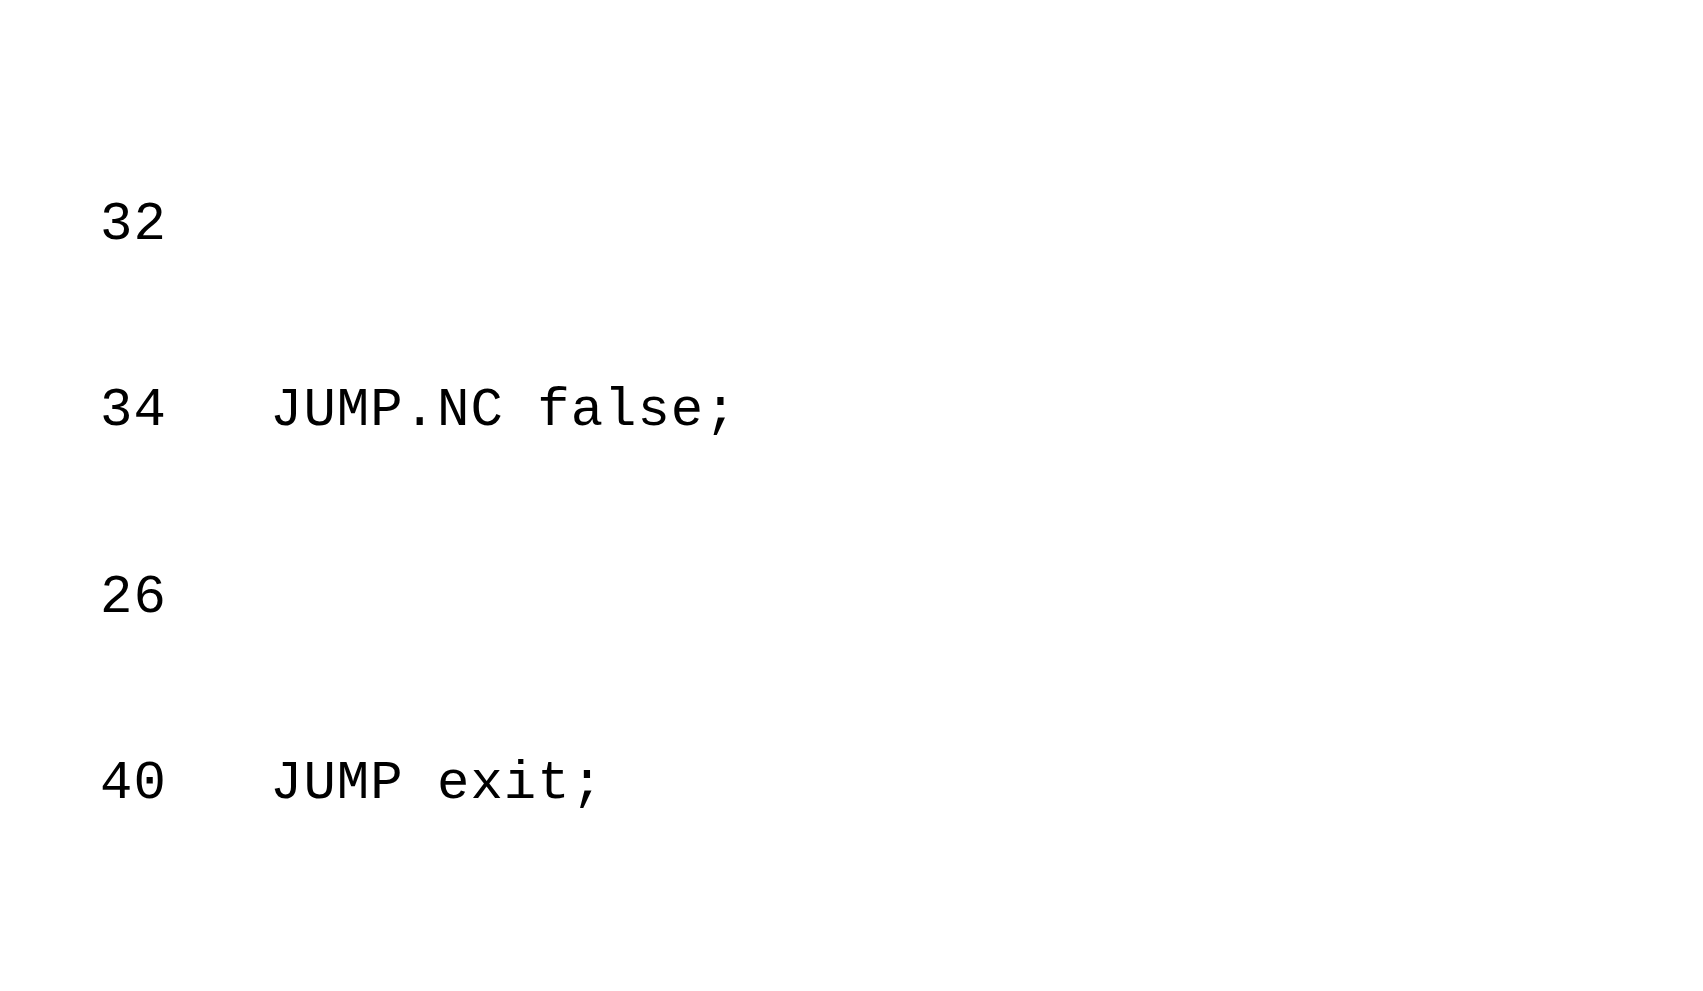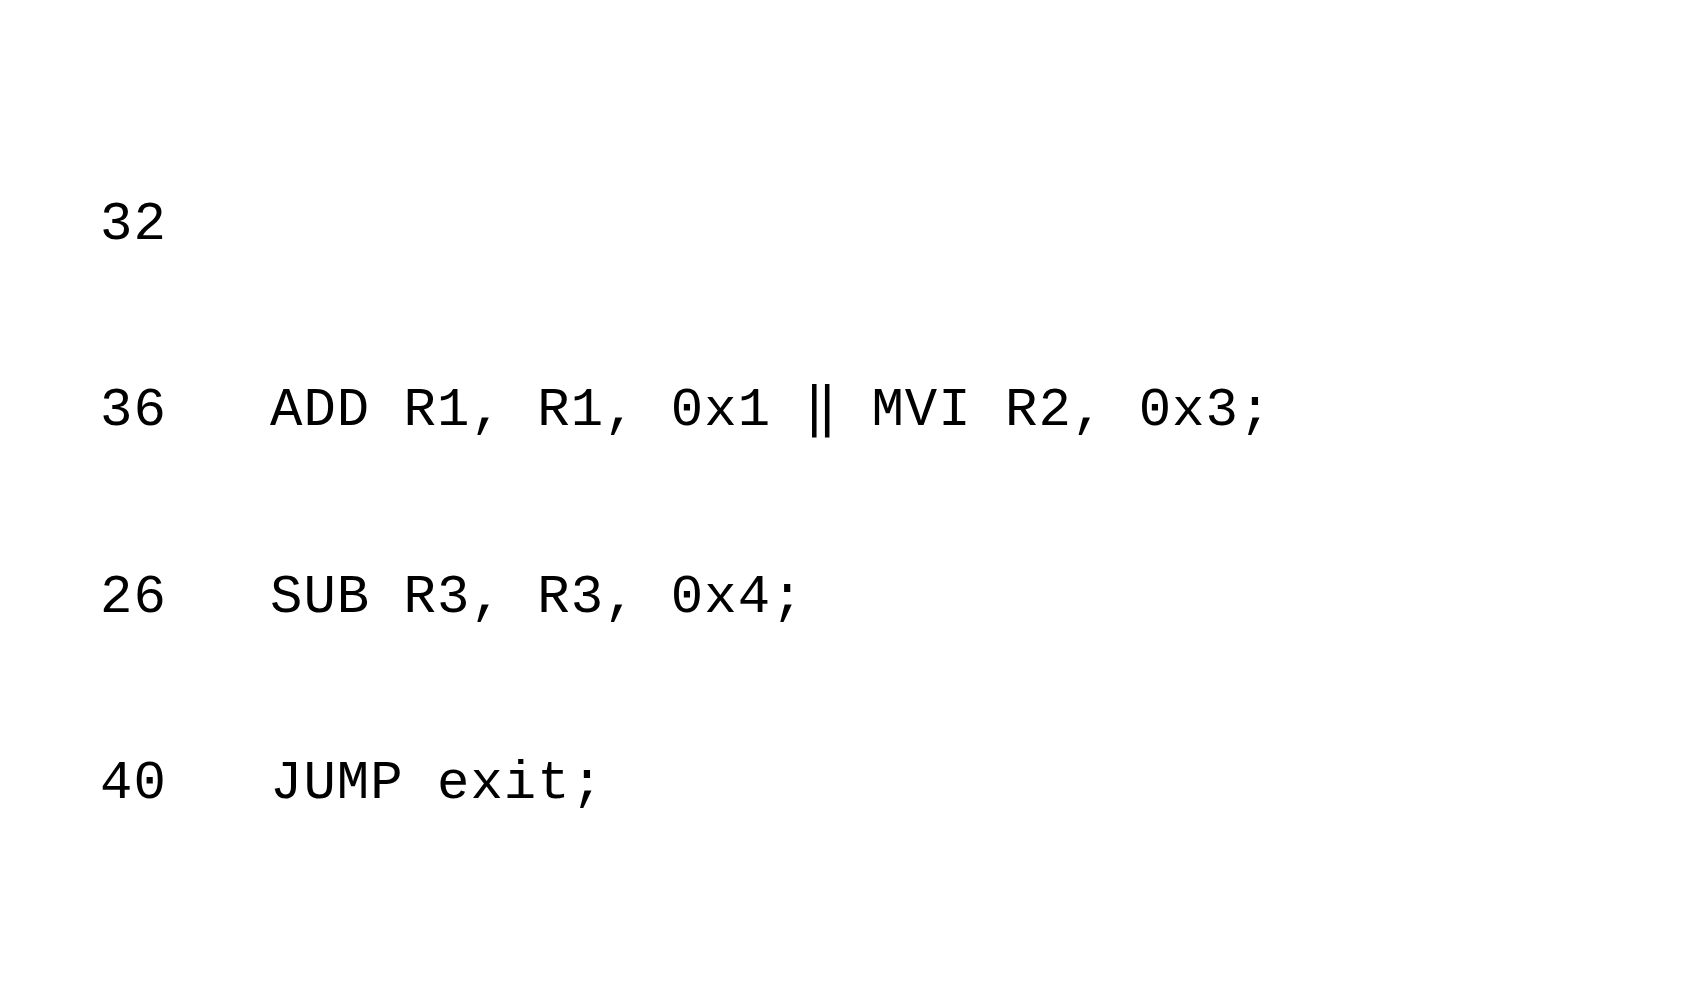--- a/index.html
+++ b/index.html
@@ -37,24 +37,24 @@
   </style>
 </head>
 <body>
 
 <div class="container">
   <div class="code-block">
     <div class="line">
       <span class="linenum">32</span><span class="indent"></span>
     </div>
     <div class="line">
-      <span class="linenum">36</span><span class="indent"></span><span>ADD R1, R1, 0x1 ‖ MVI R2, 0x3;</span>
+      <span class="linenum">34</span><span class="indent"></span><span>JUMP.NC false;</span>
     </div>
     <div class="line">
-      <span class="linenum">26</span><span class="indent"></span><span>SUB R3, R3, 0x4;</span>
+      <span class="linenum">26</span><span class="indent"></span>
     </div>
     <div class="line">
       <span class="linenum">40</span><span class="indent"></span><span>JUMP exit;</span>
     </div>
     
     
     
     
   </div>
 

